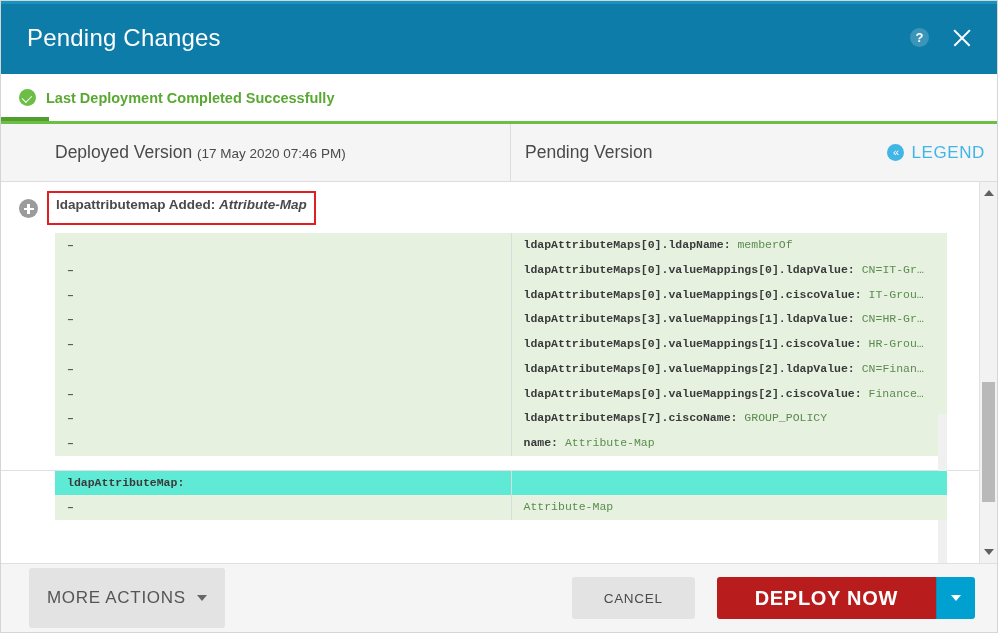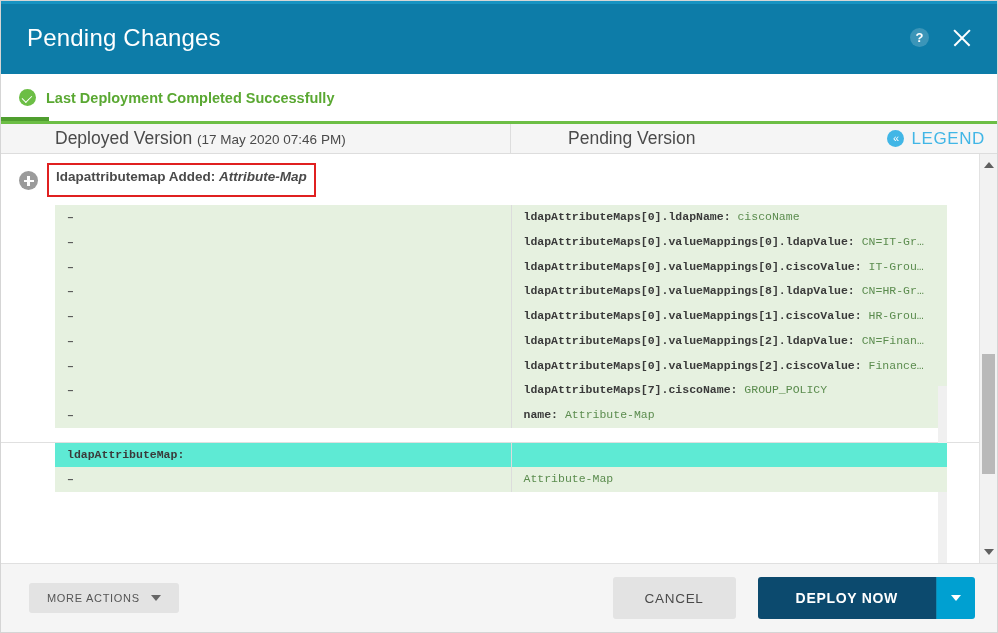--- a/index.html
+++ b/index.html
@@ -115,27 +115,26 @@
   .green-rule-left {
     position: absolute;
     left: 0; bottom: 0;
     width: 48px; height: 4px;
     background: #4f9e2f;
   }
 
   
   .col-header {
     flex: 0 0 auto;
-    height: 30px;
+    height: 58px;
     background: #f5f5f5;
     border-bottom: 1px solid #dddddd;
     display: flex;
     align-items: center;
     position: relative;
-    gap: 43px;
   }
   .col-header .col-left {
     width: 510px;
     padding-left: 54px;
     border-right: 1px solid #dddddd;
     height: 100%;
     display: flex; align-items: center;
   }
   .col-header .col-right {
     flex: 1 1 auto;
@@ -314,41 +313,41 @@
   }
   .btn {
     font-family: "Liberation Sans", sans-serif;
     border: none;
     cursor: pointer;
     letter-spacing: .7px;
   }
   .btn-more {
     background: #e3e3e3;
     color: #555555;
-    font-size: 11px;
-    height: 30px;
+    font-size: 17px;
+    height: 60px;
     padding: 0 18px;
     border-radius: 3px;
     display: flex; align-items: center; gap: 11px;
   }
   .spacer { flex: 1 1 auto; }
   .btn-cancel {
     background: #e3e3e3;
     color: #4a4a4a;
     font-size: 13.5px;
     height: 42px;
     padding: 0 32px;
     border-radius: 3px;
     margin-right: 22px;
   }
   .deploy-group { display: flex; align-items: stretch; }
   .btn-deploy {
-    background: #0c4a6e;
+    background: #b91c1c;
     color: #ffffff;
-    font-size: 14px;
+    font-size: 20px;
     font-weight: bold;
     height: 42px;
     padding: 0 38px;
     border-radius: 3px 0 0 3px;
     border-right: 1px solid #0f8ab3;
   }
   .btn-deploy-caret {
     background: #00a0d1;
     width: 38px;
     height: 42px;
@@ -415,33 +414,33 @@
         </div>
 
         <table class="diff">
           <colgroup>
               <col class="c-left">
               <col class="c-right">
             </colgroup>
           <tbody>
             <tr class="row-added">
               <td><span class="dash">–</span></td>
-              <td class="cell-right"><span class="k">ldapAttributeMaps[0].ldapName:</span> <span class="v">ciscoName</span></td>
+              <td class="cell-right"><span class="k">ldapAttributeMaps[0].ldapName:</span> <span class="v">memberOf</span></td>
             </tr>
             <tr class="row-added">
               <td><span class="dash">–</span></td>
               <td class="cell-right"><span class="k">ldapAttributeMaps[0].valueMappings[0].ldapValue:</span> <span class="v">CN=IT-Gr…</span></td>
             </tr>
             <tr class="row-added">
               <td><span class="dash">–</span></td>
               <td class="cell-right"><span class="k">ldapAttributeMaps[0].valueMappings[0].ciscoValue:</span> <span class="v">IT-Grou…</span></td>
             </tr>
             <tr class="row-added">
               <td><span class="dash">–</span></td>
-              <td class="cell-right"><span class="k">ldapAttributeMaps[0].valueMappings[8].ldapValue:</span> <span class="v">CN=HR-Gr…</span></td>
+              <td class="cell-right"><span class="k">ldapAttributeMaps[3].valueMappings[1].ldapValue:</span> <span class="v">CN=HR-Gr…</span></td>
             </tr>
             <tr class="row-added">
               <td><span class="dash">–</span></td>
               <td class="cell-right"><span class="k">ldapAttributeMaps[0].valueMappings[1].ciscoValue:</span> <span class="v">HR-Grou…</span></td>
             </tr>
             <tr class="row-added">
               <td><span class="dash">–</span></td>
               <td class="cell-right"><span class="k">ldapAttributeMaps[0].valueMappings[2].ldapValue:</span> <span class="v">CN=Finan…</span></td>
             </tr>
             <tr class="row-added">

